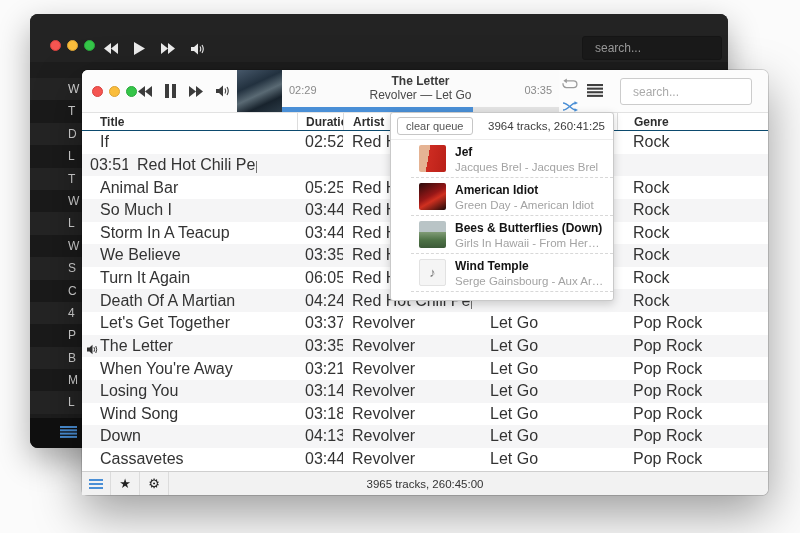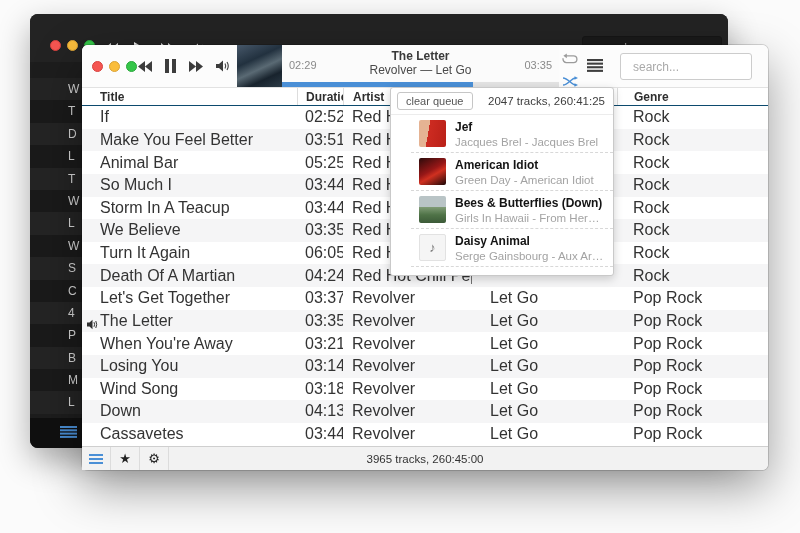--- a/index.html
+++ b/index.html
@@ -24,21 +24,21 @@
                color:#9a9a9a; font-size:12px; padding:0 12px; outline:none; }
   .bw-search::placeholder { color:#9a9a9a; }
   .bw-rows { position:absolute; left:0; right:0; top:64px; }
   .bw-row { height:22.4px; line-height:22.4px; padding-left:38px; color:#d6d6d6;
             font-size:12px; background:#1a1a1a; white-space:nowrap; overflow:hidden; }
   .bw-row:nth-child(odd) { background:#242424; }
   .bw-footer { position:absolute; left:0; right:0; bottom:0; height:30px; background:#101010;
                border-radius:0 0 8px 8px; display:flex; align-items:center; padding-left:30px; }
 
   
-  .fw { position:absolute; left:82px; top:45px; width:686px; height:425px; background:#fff;
+  .fw { position:absolute; left:82px; top:70px; width:686px; height:425px; background:#fff;
         border-radius:6px; box-shadow:0 0 0 1px rgba(0,0,0,.14), 0 18px 48px rgba(0,0,0,.38); }
   .player { position:relative; height:43px; background:#fcfcfc; border-bottom:1px solid #e2e2e2;
             border-radius:6px 6px 0 0; }
   .fw .lights { left:10px; top:16px; }
   .fw .light { width:11px; height:11px; }
   .fw-controls { position:absolute; left:56px; top:14px; display:flex; gap:13px; align-items:center; }
   .fw-controls svg { display:block; }
   .p-art { position:absolute; left:155px; top:0; width:45px; height:42px;
            background:linear-gradient(155deg,#47586a 0%,#22313f 35%,#5a6a74 55%,#18232d 75%,#2c3b47 100%); }
   .p-track { position:absolute; left:200px; top:0; width:277px; height:42px; background:#fbfbfb; }
@@ -256,21 +256,20 @@
     <div class="trow">
 
           <div class="cell c-title">If</div>
           <div class="cell c-dur">02:52</div>
           <div class="cell c-artist">Red Hot Chili Peppers</div>
           <div class="cell c-album"></div>
           <div class="cell c-genre">Rock</div>
         </div>
         <div class="trow">
 
-          <div class="cell c-title">Make You Feel Better</div>
           <div class="cell c-dur">03:51</div>
           <div class="cell c-artist">Red Hot Chili Peppers</div>
           <div class="cell c-album"></div>
           <div class="cell c-genre">Rock</div>
         </div>
         <div class="trow">
 
           <div class="cell c-title">Animal Bar</div>
           <div class="cell c-dur">05:25</div>
           <div class="cell c-artist">Red Hot Chili Peppers</div>
@@ -395,21 +394,21 @@
           </div>
         <div class="f-btn">
             <span class="glyph">⚙</span>
           </div>
       </div>
     </div>
 
     <div class="popup">
       <div class="q-head">
         <button class="q-clear">clear queue</button>
-        <span class="q-count">2047 tracks, 260:41:25</span>
+        <span class="q-count">3964 tracks, 260:41:25</span>
       </div>
       <div>
 
       <div class="q-item">
             <div class="q-art art-jef"></div>
             <div class="q-text">
               <div class="q-title">Jef</div>
               <div class="q-sub">Jacques Brel - Jacques Brel</div>
             </div>
           </div>
@@ -423,21 +422,21 @@
           <div class="q-item">
             <div class="q-art art-bees"></div>
             <div class="q-text">
               <div class="q-title">Bees &amp; Butterflies (Down)</div>
               <div class="q-sub">Girls In Hawaii - From Here To There</div>
             </div>
           </div>
           <div class="q-item">
             <div class="q-art art-note">♪</div>
             <div class="q-text">
-              <div class="q-title">Daisy Animal</div>
+              <div class="q-title">Wind Temple</div>
               <div class="q-sub">Serge Gainsbourg - Aux Armes et Caete...</div>
             </div>
           </div>
         </div>
     </div>
 
   </section>
 </div>
 
 </body></html>

